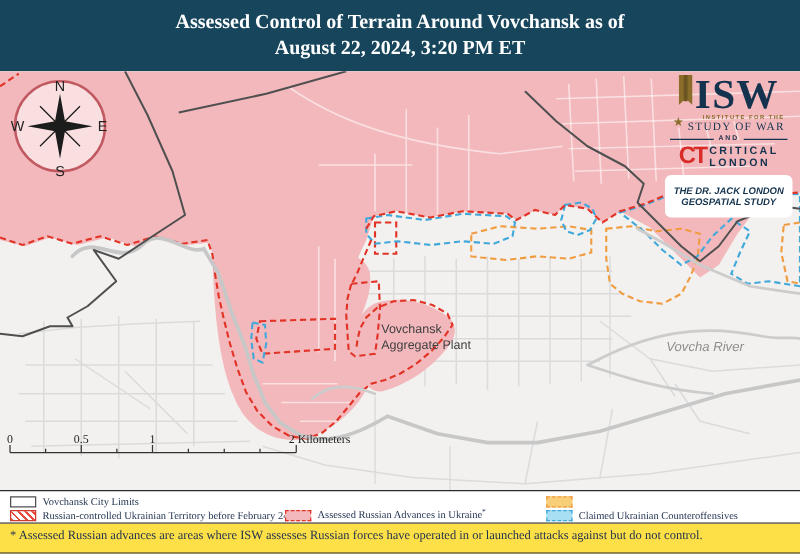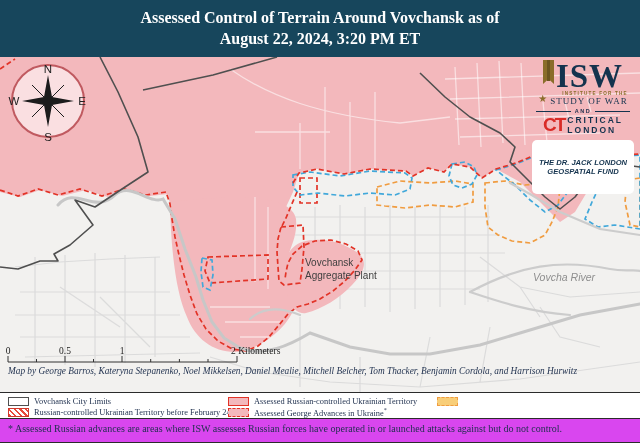--- a/index.html
+++ b/index.html
@@ -39,41 +39,41 @@
   .star{color:#8A6D2A;font-size:10px;line-height:10px;}
   .instlines{text-align:right;}
   .inst1{font-family:"Liberation Sans",sans-serif;font-size:4.6px;font-weight:bold;letter-spacing:1.2px;color:#8A6D2A;}
   .inst2{font-size:9px;letter-spacing:1px;color:#14334E;}
   .androw{display:flex;align-items:center;gap:4px;margin:2px 4px;}
   .androw::before,.androw::after{content:"";flex:1;border-top:1px solid #14334E;}
   .andtxt{font-family:"Liberation Sans",sans-serif;font-size:5.5px;font-weight:bold;letter-spacing:1.5px;}
   .ctrow{display:flex;align-items:flex-start;justify-content:center;gap:3px;}
   .cttxt{font-family:"Liberation Sans",sans-serif;font-weight:bold;font-size:19px;line-height:17px;color:var(--c-ctred,#D92B27);letter-spacing:-2px;}
   .ctname{font-family:"Liberation Sans",sans-serif;font-size:8.5px;font-weight:bold;letter-spacing:2px;text-align:left;line-height:9.5px;color:#14334E;}
-  .fundbox{margin-top:5px;background:#fff;border-radius:5px;padding:18px 3px;
+  .fundbox{margin-top:5px;background:#fff;border-radius:5px;padding:8px 3px;
            font-family:"Liberation Sans",sans-serif;font-size:7.6px;font-style:italic;font-weight:bold;
            line-height:9px;color:#14334E;}
   
   .attrib{position:absolute;left:8px;top:309px;width:628px;font-style:italic;font-size:9.3px;
           line-height:11px;color:var(--c-navy,#1E2F4D);}
   
   .legend{position:absolute;left:0;top:392px;width:640px;height:27px;background:#fff;
           border-top:1.5px solid #2B2B2B;border-bottom:1.2px solid #2B2B2B;box-sizing:border-box;}
   .li{position:absolute;display:flex;align-items:center;gap:5px;height:10px;}
   .li .lab{font-size:8.4px;color:var(--c-navy,#1E2F4D);white-space:nowrap;}
   .sw{width:19px;height:7px;box-sizing:content-box;flex:0 0 auto;}
   .sw-city{background:#fff;border:1.6px solid #4F4F4F;}
   .sw-pre24{background:repeating-linear-gradient(45deg,#E84A3C 0 1.5px,#fff 1.5px 4px);border:1.6px solid #D0392C;}
   .sw-rus{background:var(--c-pink,#F3B8BC);border:1.6px solid var(--c-red,#E23327);}
   .sw-adv{background:var(--c-pink,#F3B8BC);border:1.6px dashed var(--c-red,#E23327);}
   .sw-claim{background:var(--c-yellow,#F8CE79);border:1.6px dashed var(--c-orange,#F09C40);}
   .sw-counter{background:var(--c-bluefill,#A9DFF3);border:1.6px dashed var(--c-blueline,#41A8DA);}
   sup{font-size:6px;}
   
-  .footnote{position:absolute;left:0;top:419px;width:640px;height:24px;background:#d946ef;
+  .footnote{position:absolute;left:0;top:419px;width:640px;height:24px;background:#fde047;
             border-bottom:1.5px solid #2B2B2B;box-sizing:border-box;}
   .footnote .ftxt{padding:4px 8px;font-size:10px;color:var(--c-navy,#1E2F4D);}
 </style>
 </head>
 <body>
 
 <div class="stage">
 
   <div class="titlebar">
     <div class="t1">Assessed Control of Terrain Around Vovchansk as of</div>
@@ -186,48 +186,47 @@
         </div>
       <div class="ctrow">
         <span class="cttxt">CT</span>
         <span class="ctname">
           <div>CRITICAL</div>
           <div>LONDON</div>
         </span>
       </div>
       <div class="fundbox">
         <div>THE DR. JACK LONDON</div>
-        <div>GEOSPATIAL FUND</div>
+        <div>GEOSPATIAL STUDY</div>
       </div>
     </div>
 
     <div class="attrib">
-      <div>Map by George Barros, Kateryna Stepanenko, Noel Mikkelsen, Daniel Mealie, Mitchell Belcher, Tom Thacker, Benjamin Cordola, and Harrison Hurwitz</div>
     </div>
   </div>
 
   <div class="legend">
     <div class="li" style="left:8px;top:3px;">
       <span class="sw sw-city"></span>
       <span class="lab">Vovchansk City Limits</span>
     </div>
     <div class="li" style="left:8px;top:14px;">
       <span class="sw sw-pre24"></span>
       <span class="lab">Russian-controlled Ukrainian Territory before February 24</span>
     </div>
-    <div class="li" style="left:228px;top:3px;">
-      <span class="sw sw-rus"></span>
-      <span class="lab">Assessed Russian-controlled Ukrainian Territory</span>
-    </div>
     <div class="li" style="left:228px;top:14px;">
       <span class="sw sw-adv"></span>
-      <span class="lab"><span>Assessed George Advances in Ukraine</span><sup>*</sup></span>
+      <span class="lab"><span>Assessed Russian Advances in Ukraine</span><sup>*</sup></span>
     </div>
     <div class="li" style="left:437px;top:3px;">
       <span class="sw sw-claim"></span>
     </div>
+    <div class="li" style="left:437px;top:14px;">
+      <span class="sw sw-counter"></span>
+      <span class="lab">Claimed Ukrainian Counteroffensives</span>
+    </div>
   </div>
 
   <div class="footnote">
     <div class="ftxt">* Assessed Russian advances are areas where ISW assesses Russian forces have operated in or launched attacks against but do not control.</div>
   </div>
 
 </div>
 
 </body></html>

